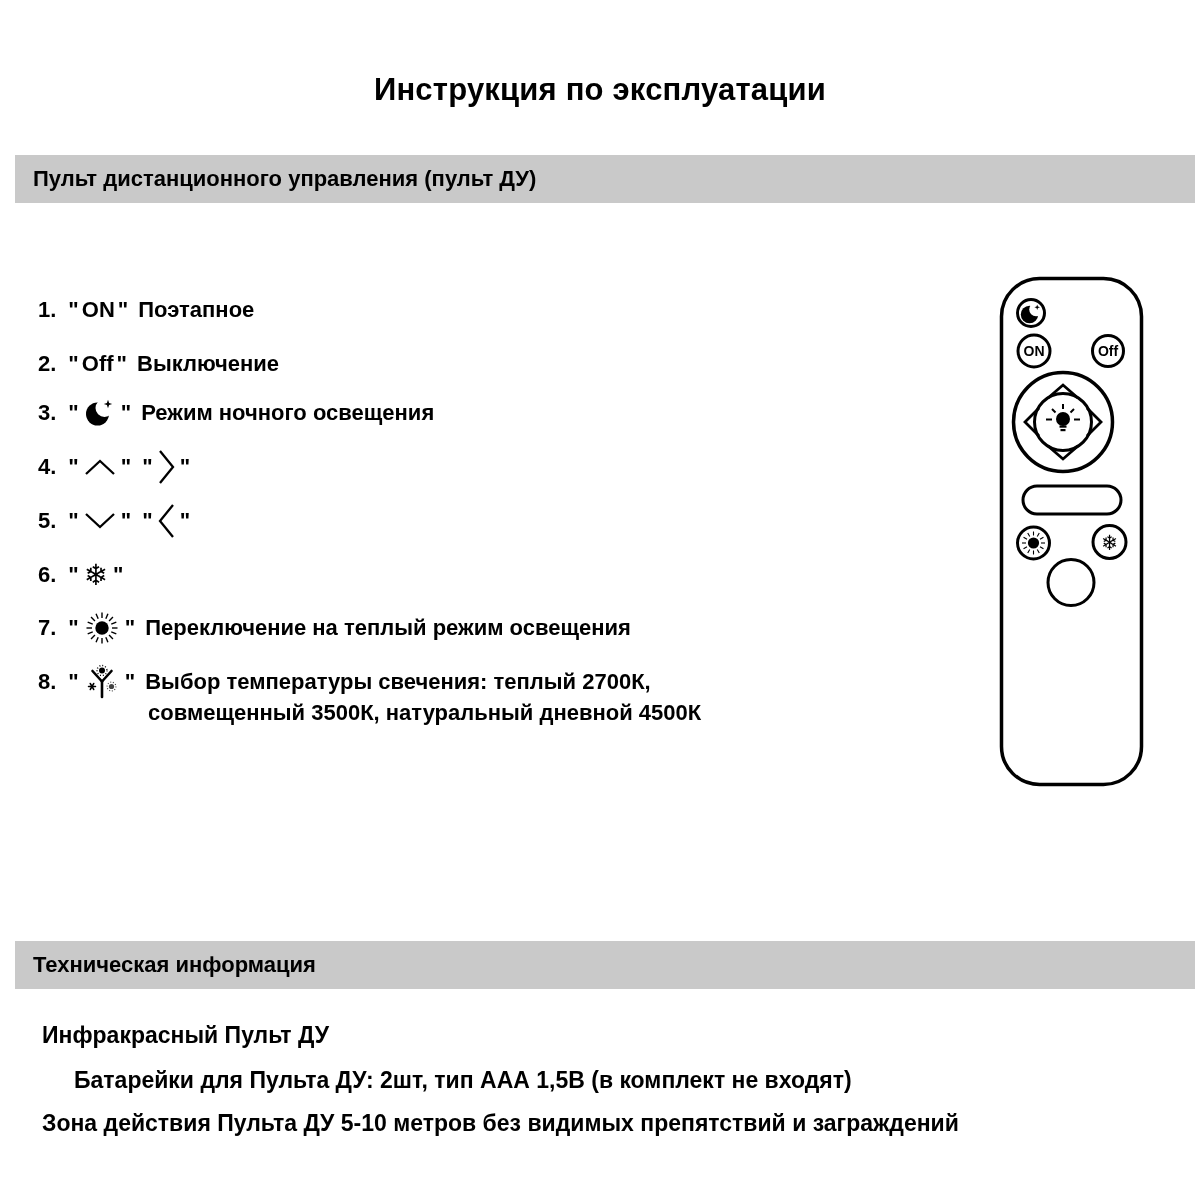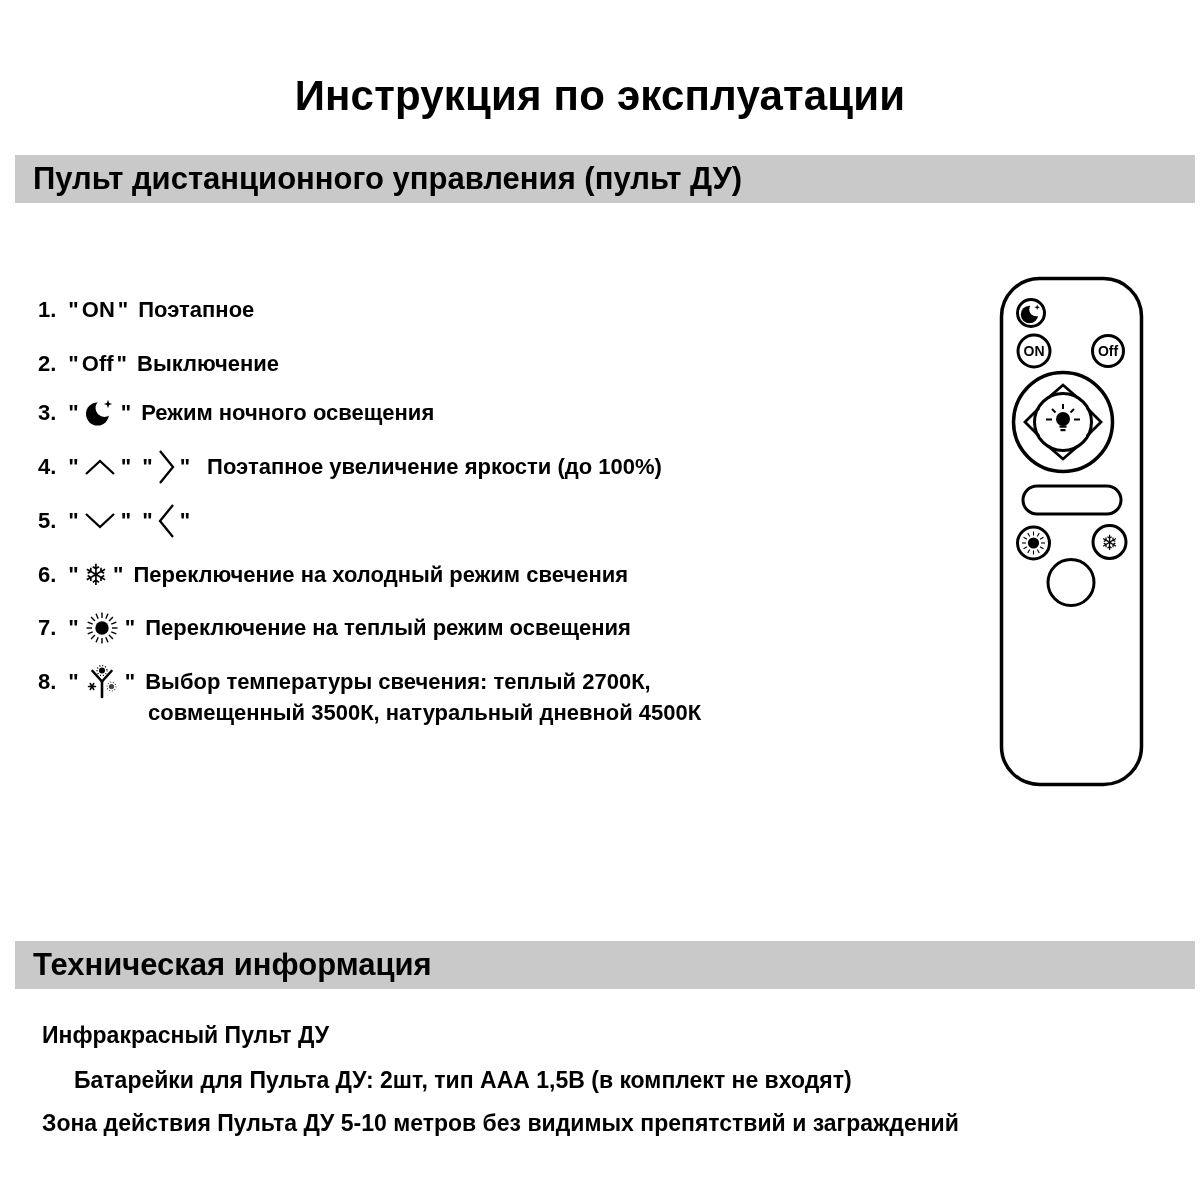--- a/index.html
+++ b/index.html
@@ -1,22 +1,22 @@
 <!DOCTYPE html>
 <html><head>
 <meta charset="utf-8">
 <style>
   html,body{margin:0;padding:0;background:#ffffff;}
   body{width:1200px;height:1200px;position:relative;overflow:hidden;
        font-family:"Liberation Sans", sans-serif;color:#000;}
   .title{position:absolute;top:72px;left:0;right:0;text-align:center;
-         font-size:42px;font-weight:bold;letter-spacing:.2px;}
+         font-size:31px;font-weight:bold;letter-spacing:.2px;}
   .band{position:absolute;left:15px;width:1180px;height:48px;background:#c9c9c9;
         display:flex;align-items:center;box-sizing:border-box;padding-left:18px;
-        font-size:31px;font-weight:bold;}
+        font-size:22px;font-weight:bold;}
   .band1{top:155px;} .band2{top:941px;}
   .row{position:absolute;left:38px;height:34px;display:flex;align-items:center;
        font-size:22px;font-weight:bold;white-space:nowrap;}
   .r1{top:293px;} .r2{top:347px;} .r3{top:396px;} .r4{top:450px;}
   .r5{top:504px;} .r6{top:558px;} .r7{top:611px;} .r8{top:665px;}
   .num{margin-right:9px;}
   .q{margin:0 3px;}
   .lbl{margin-left:7px;}
   .gap{margin-left:14px;}
   .qq{margin-left:8px;}
@@ -75,21 +75,20 @@
   <span class="q">"</span>
   <svg class="icn" width="32" height="18" viewBox="0 0 32 18">
     <polyline points="2,16 16,3 30,16" fill="none" stroke="#000" stroke-width="2.3"></polyline>
   </svg>
   <span class="q">"</span>
   <span class="q qq">"</span>
   <svg class="icn" width="17" height="36" viewBox="0 0 17 36">
     <polyline points="2,2 15,18 2,34" fill="none" stroke="#000" stroke-width="2.3"></polyline>
   </svg>
   <span class="q">"</span>
-  <span class="lbl gap">Поэтапное увеличение яркости (до 100%)</span>
 </div>
 
 <div class="row r5">
   <span class="num">5.</span>
   <span class="q">"</span>
   <svg class="icn" width="32" height="18" viewBox="0 0 32 18">
     <polyline points="2,2 16,15 30,2" fill="none" stroke="#000" stroke-width="2.3"></polyline>
   </svg>
   <span class="q">"</span>
   <span class="q qq">"</span>
@@ -97,21 +96,20 @@
     <polyline points="15,2 2,18 15,34" fill="none" stroke="#000" stroke-width="2.3"></polyline>
   </svg>
   <span class="q">"</span>
 </div>
 
 <div class="row r6">
   <span class="num">6.</span>
   <span class="q">"</span>
   <span class="flake">❄</span>
   <span class="q">"</span>
-  <span class="lbl">Переключение на холодный режим свечения</span>
 </div>
 
 <div class="row r7">
   <span class="num">7.</span>
   <span class="q">"</span>
   <svg class="icn" width="36" height="36" viewBox="0 0 36 36">
     <circle cx="18" cy="18" r="6.7" fill="#000"></circle>
     <g stroke="#000" stroke-width="1.4">
       <line x1="18" y1="2.5" x2="18" y2="8" transform="rotate(0 18 18)"></line>
       <line x1="18" y1="2.5" x2="18" y2="8" transform="rotate(22.5 18 18)"></line>

